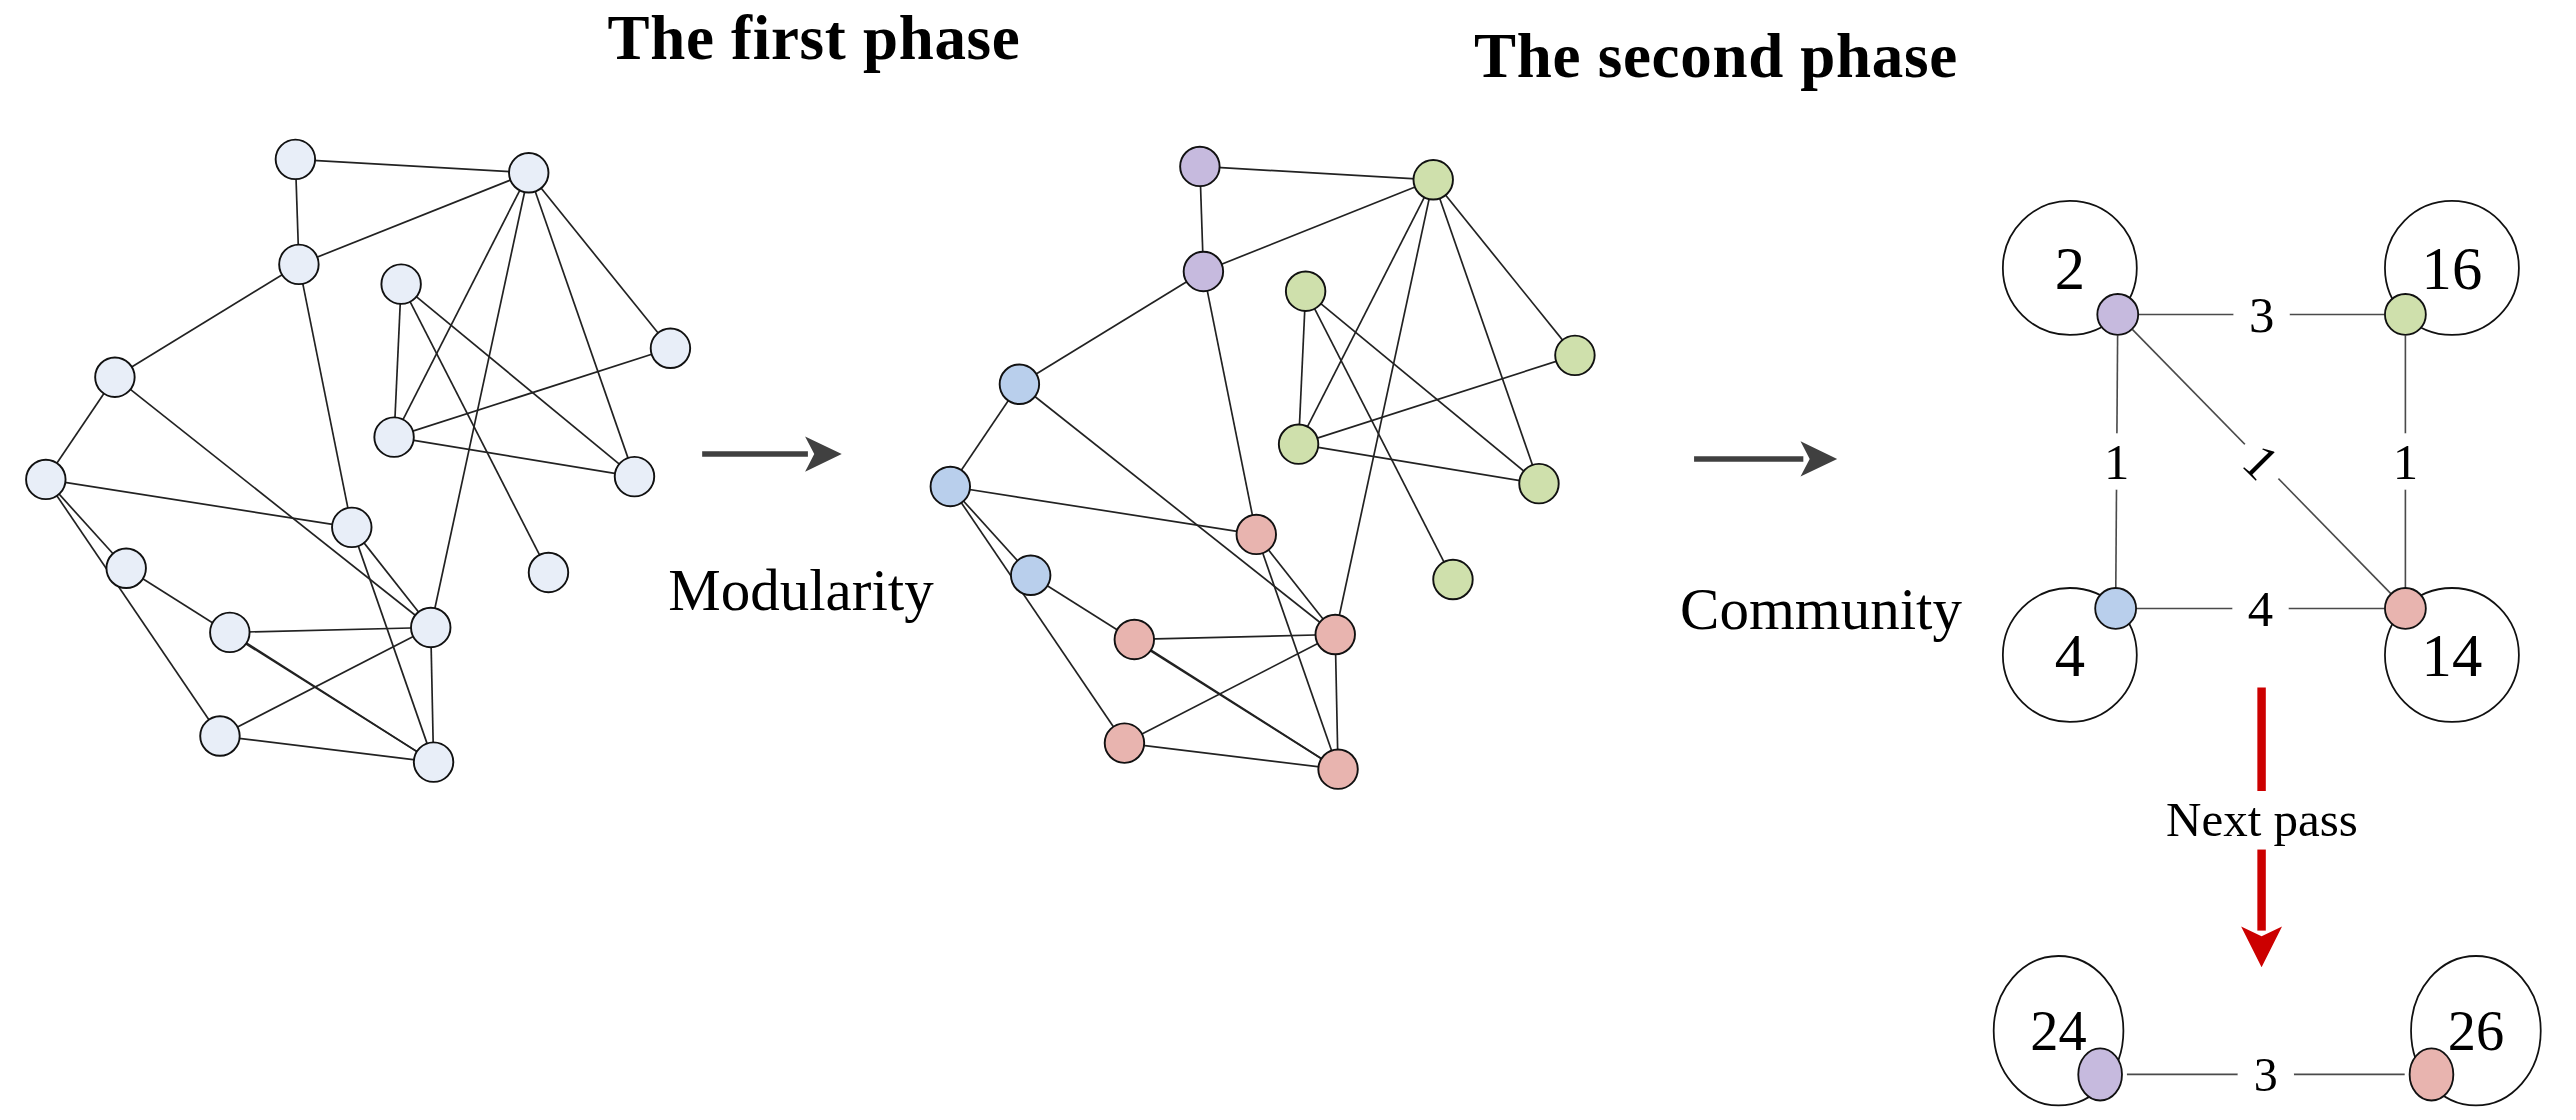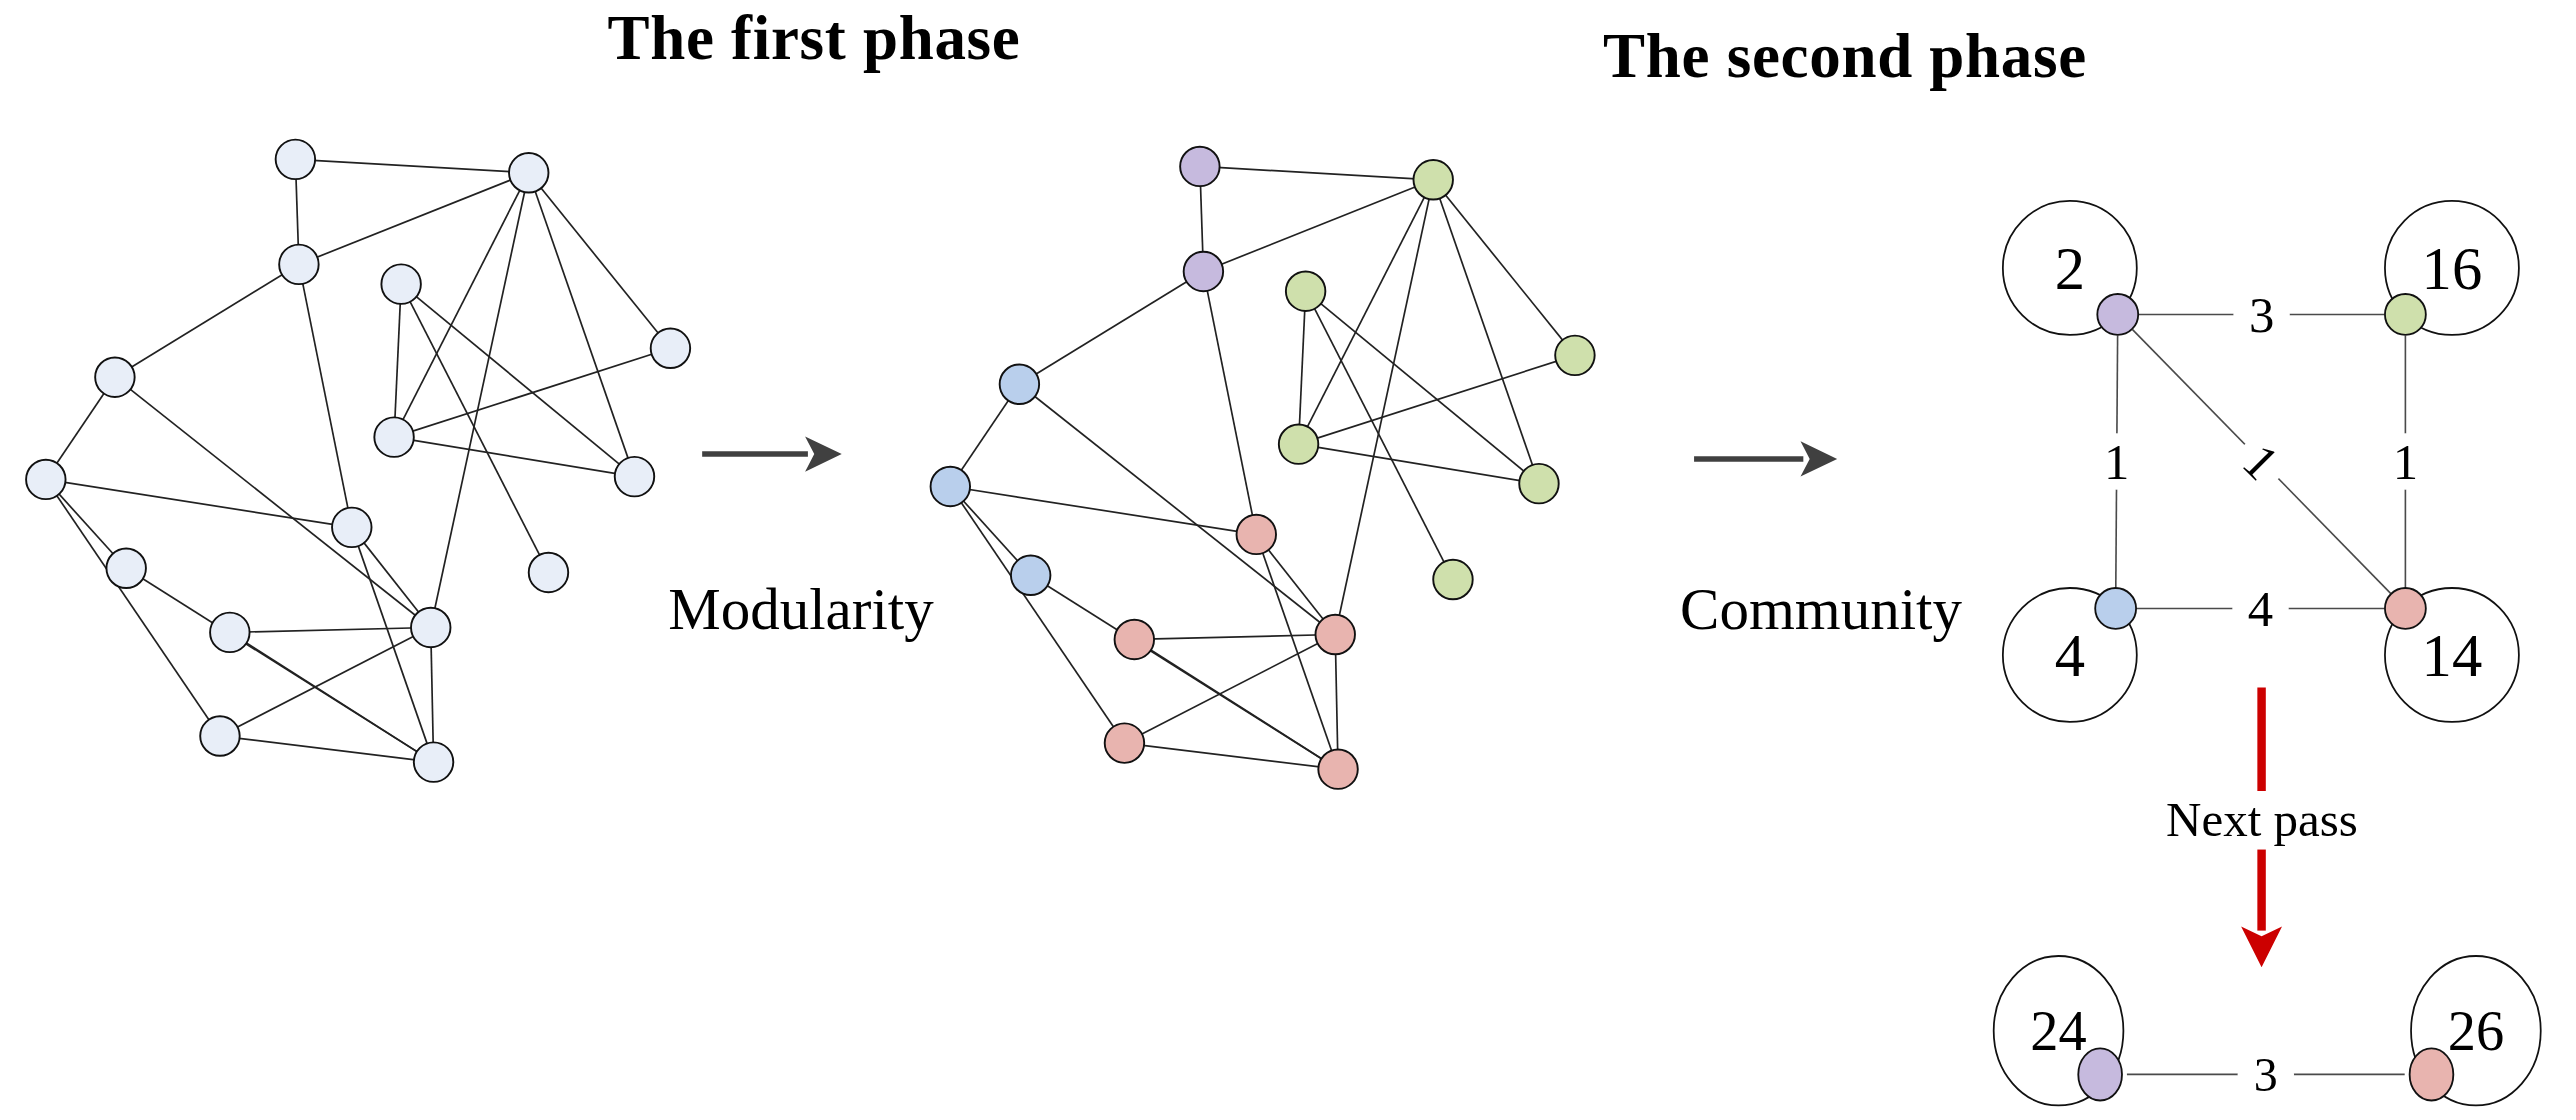--- a/index.html
+++ b/index.html
@@ -17,27 +17,27 @@
     color:#000;
     text-align:center;
     white-space:nowrap;
   }
   .phase-title{
     font-size:63px;
     font-weight:700;
     letter-spacing:0.7px;
   }
   .title-first{left:814px;top:38px;}
-  .title-second{left:1845px;top:56px;}
+  .title-second{left:1716px;top:56px;}
   .step-label{
     font-size:59px;
     line-height:1.12;
     font-weight:400;
   }
-  .label-modularity{left:801px;top:609px;}
+  .label-modularity{left:801px;top:590px;}
   .label-aggregation{left:1778px;top:609px;margin-left:43px;}
   .label-nextpass{
     left:2262px;top:819px;
     font-size:49px;
     text-align:right;
   }
 </style>
 </head>
 <body>
 

